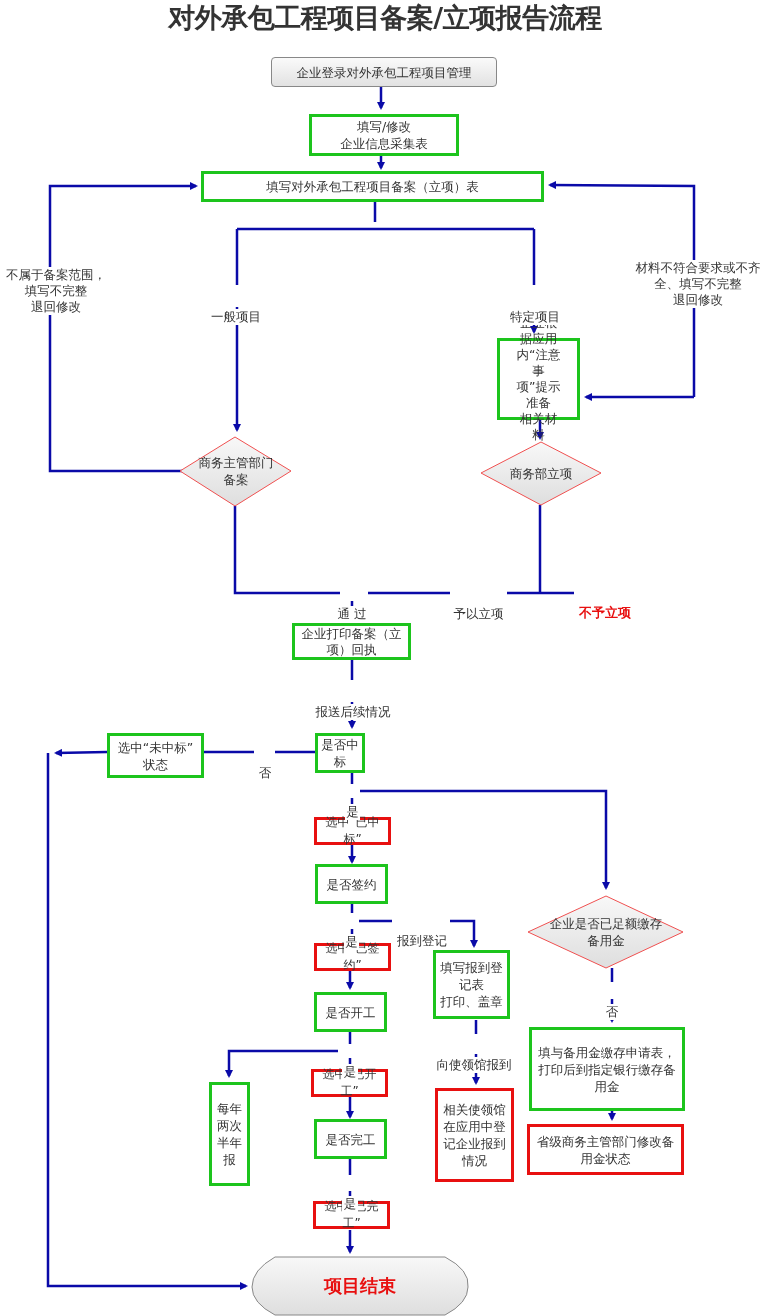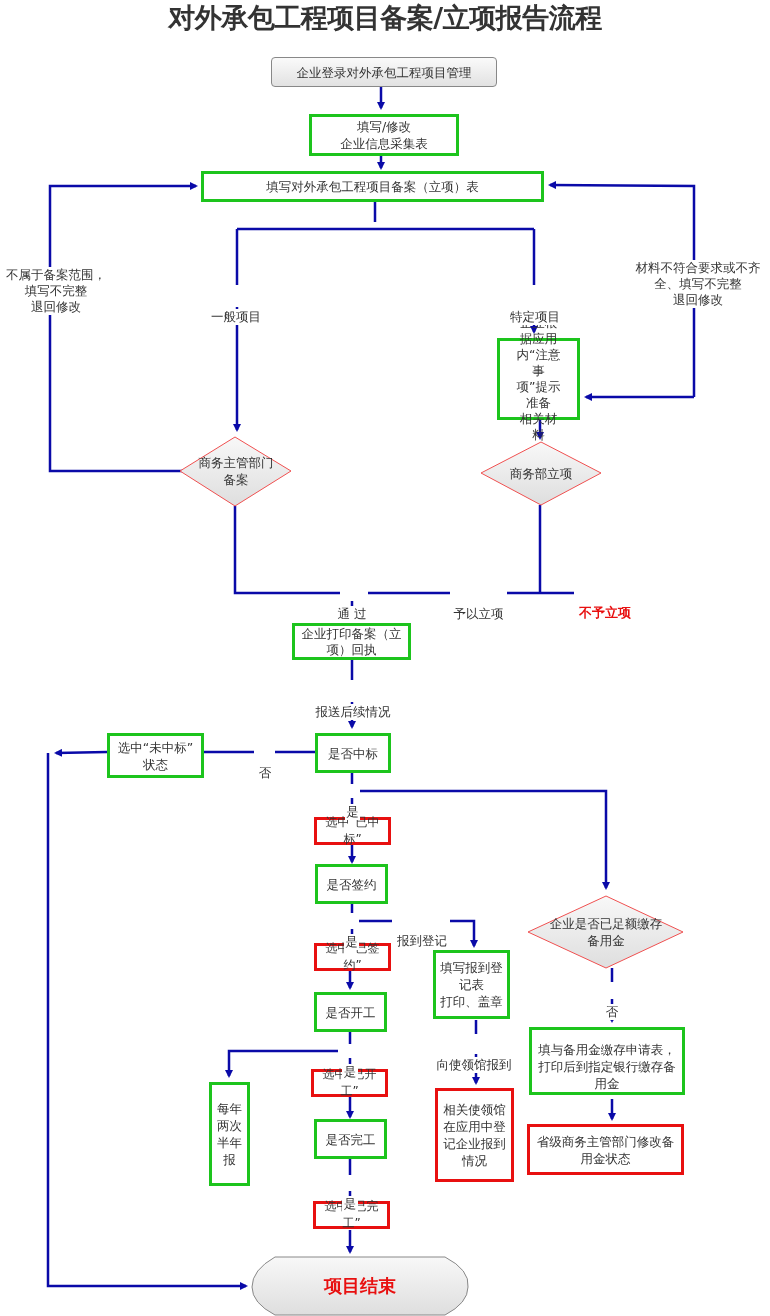--- a/index.html
+++ b/index.html
@@ -126,21 +126,21 @@
 项”提示准备
 相关材料</span></div>
 
 <div class="dtext" style="left:180px;top:455px;width:112px;height:34px;white-space:pre-line;font-family:Liberation Serif, serif;">商务主管部门
 备案</div>
 <div class="dtext" style="left:481px;top:464px;width:120px;height:18px;">商务部立项</div>
 
 <div class="node g" style="left:292px;top:623px;width:119px;height:37px;white-space:pre-line;line-height:16px;"><span>企业打印备案（立
 项）回执</span></div>
 
-<div class="node g" style="left:315px;top:733px;width:76px;height:40px;justify-content:center;">
+<div class="node g" style="left:315px;top:733px;width:50px;height:40px;justify-content:center;">
     <span>是否中标</span>
   </div>
 
 <div class="node g" style="left:107px;top:733px;width:97px;height:45px;white-space:pre-line;"><span>选中“未中标”
 状态</span></div>
 
 <div class="node r" style="left:314px;top:817px;width:77px;height:28px;font-size:12px;">
     <span>选中“已中标”</span>
   </div>
 
@@ -178,21 +178,21 @@
   </div>
 
 <div class="node r" style="left:435px;top:1088px;width:79px;height:94px;white-space:pre-line;"><span>相关使领馆
 在应用中登
 记企业报到
 情况</span></div>
 
 <div class="dtext" style="left:528px;top:914px;width:156px;height:36px;white-space:pre-line;">企业是否已足额缴存
 备用金</div>
 
-<div class="node g" style="left:529px;top:1027px;width:156px;height:68px;white-space:pre-line;align-items:flex-end;"><span>填与备用金缴存申请表，
+<div class="node g" style="left:529px;top:1027px;width:156px;height:84px;white-space:pre-line;"><span>填与备用金缴存申请表，
 打印后到指定银行缴存备
 用金</span></div>
 
 <div class="node r" style="left:527px;top:1124px;width:157px;height:51px;white-space:pre-line;"><span>省级商务主管部门修改备
 用金状态</span></div>
 
 <div class="end-text" style="left:252px;top:1257px;width:216px;height:58px;">项目结束</div>
 
 <div class="lbl" style="left:4px;top:246px;width:104px;white-space:pre-line;">不属于备案范围，
 填写不完整

